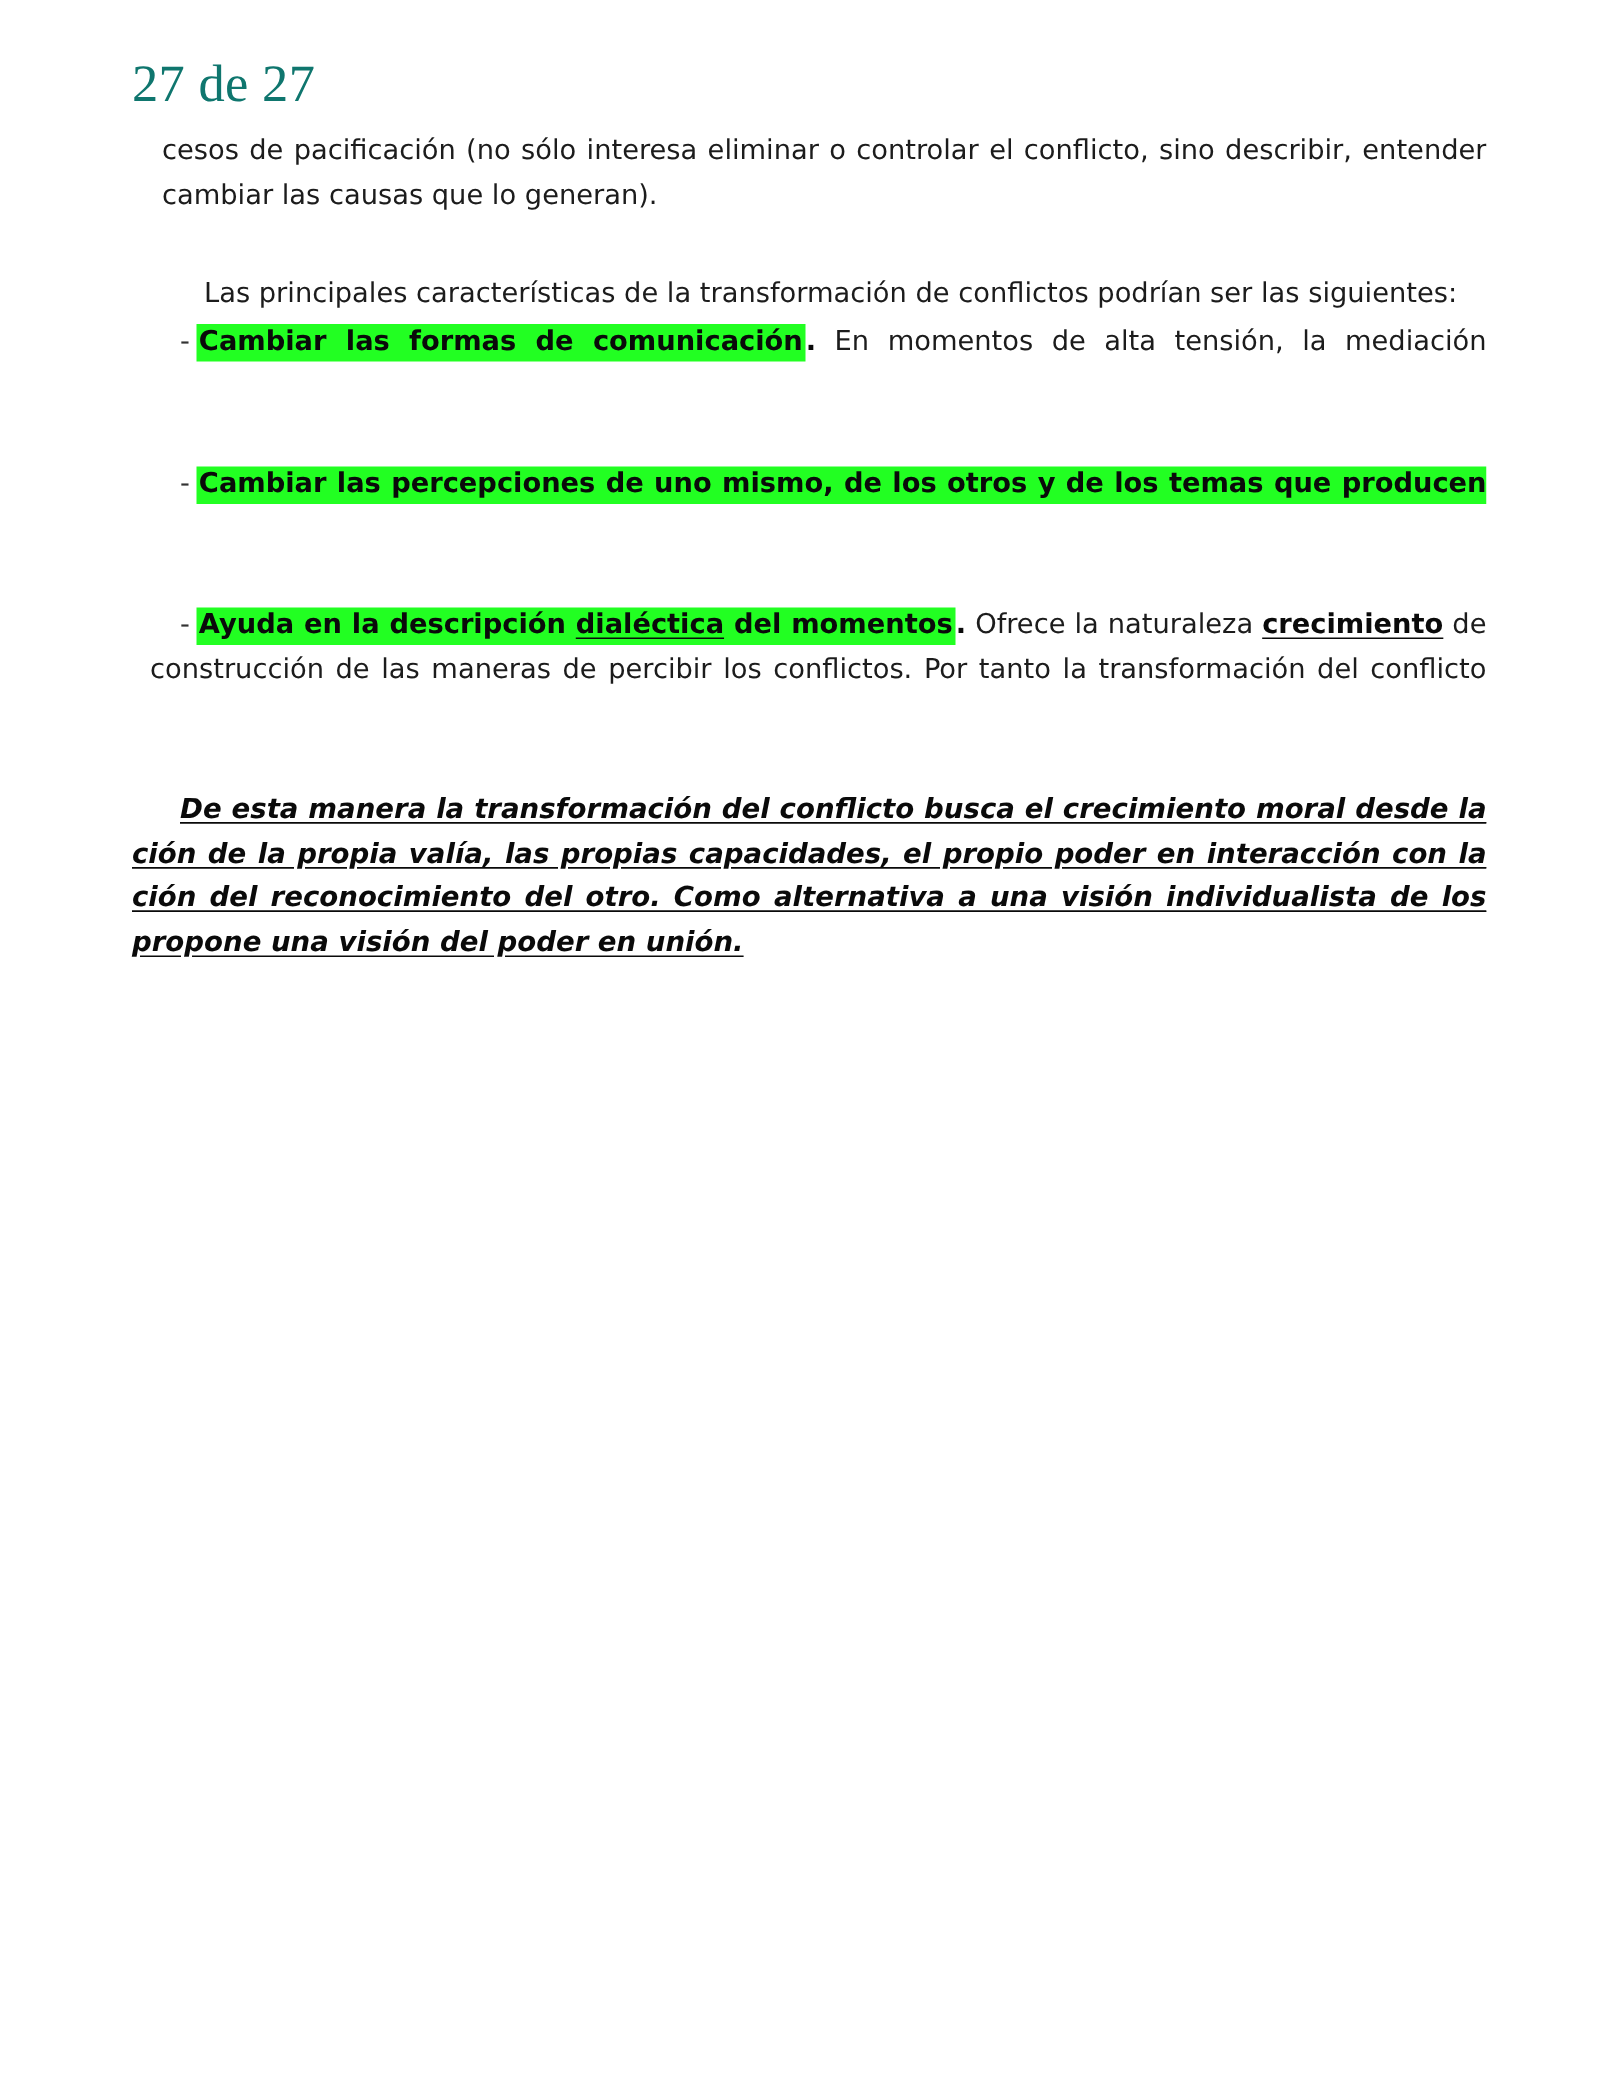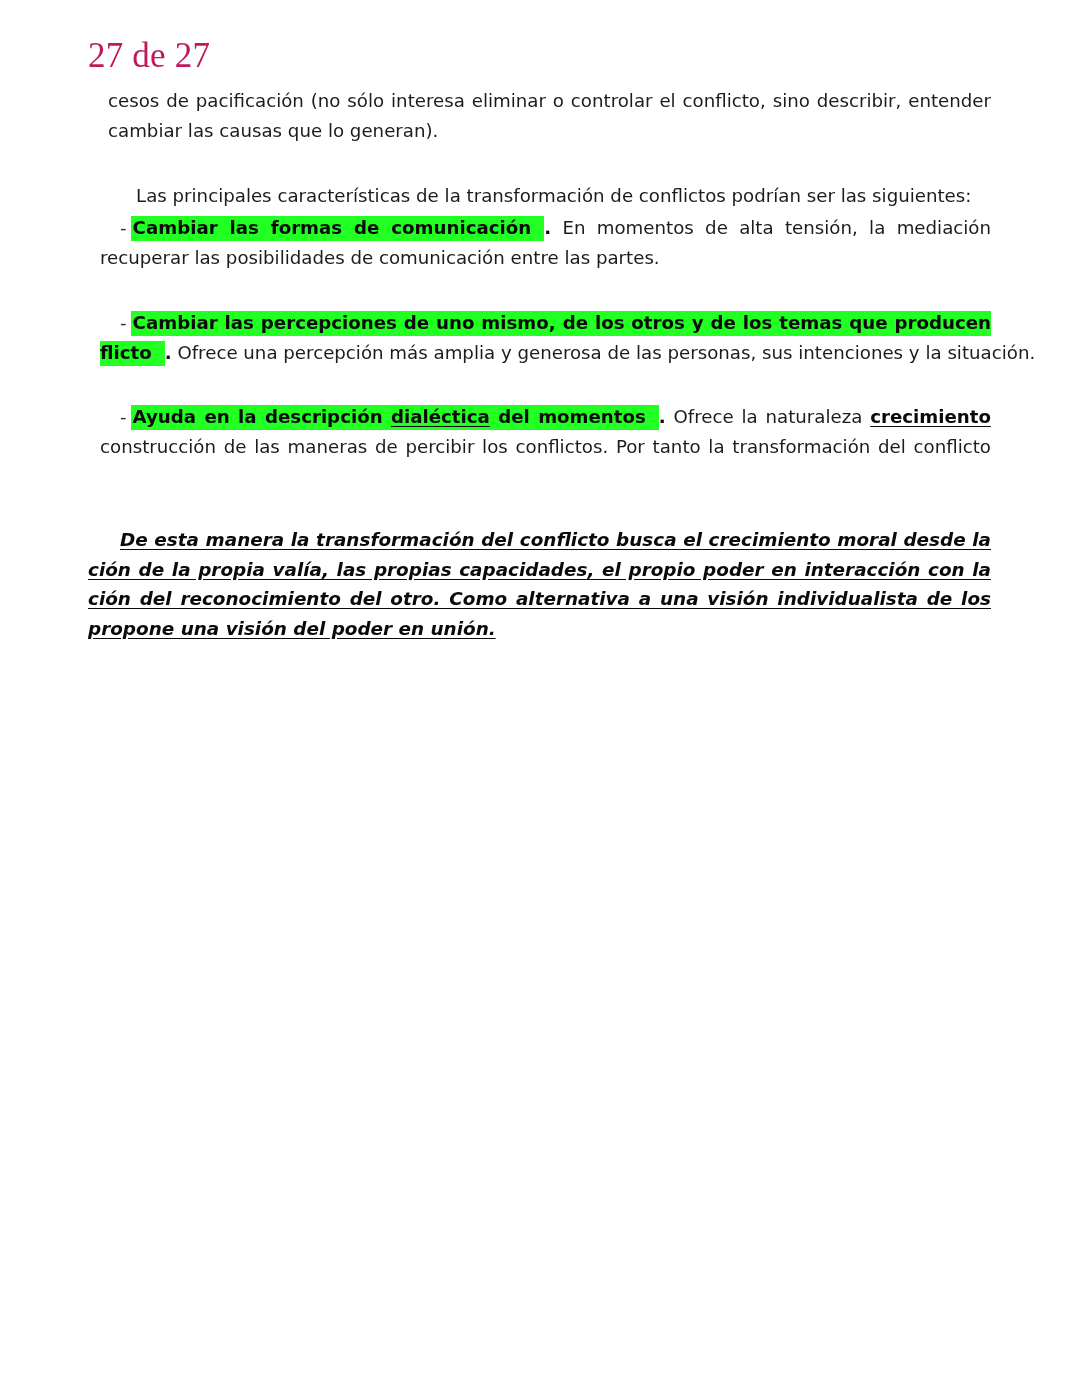--- a/index.html
+++ b/index.html
@@ -3,34 +3,34 @@
 <meta charset="utf-8">
 <style>
   html, body { margin: 0; padding: 0; background: #ffffff; }
   body {
     width: 1080px; height: 1397px; position: relative; overflow: hidden;
     font-family: "DejaVu Sans", sans-serif; color: #1a1a1a;
   }
   .page-number {
     position: absolute; left: 88px; top: 36px;
     font-family: "Liberation Serif", "DejaVu Serif", serif;
-    font-size: 35px; color: #be185d; letter-spacing: 0.2px;
+    font-size: 35px; color: #0f766e; letter-spacing: 0.2px;
   }
   .para {
     position: absolute; left: 100px; width: 891px;
     font-size: 18.2px; line-height: 29.5px; text-align: justify;
     color: #1c1c1c;
   }
   .para.indent-top { left: 108px; width: 883px; }
   .line { display: block; white-space: nowrap; }
   .justify-line {
     display: block; text-align: justify; text-align-last: justify;
     white-space: normal; height: 29.5px; overflow: hidden;
   }
-  .hl { background: #22ff22; font-weight: bold; color: #0a0a0a; padding: 1px 13px 3px 2px; }
+  .hl { background: #22ff22; font-weight: bold; color: #0a0a0a; padding: 1px 2px 3px 2px; }
   .hl u, .underline { text-decoration: underline; text-underline-offset: 3px; }
   .bold { font-weight: bold; color: #0a0a0a; }
   .dash { margin-right: 4px; color: #333; }
   .conclusion {
     position: absolute; left: 88px; width: 903px; top: 525px;
     font-size: 18.4px; line-height: 29.5px;
     font-weight: bold; font-style: italic; color: #0a0a0a;
     text-decoration: underline; text-underline-offset: 3px;
   }
   .conclusion .justify-line { text-decoration: underline; }
@@ -44,26 +44,24 @@
   <span class="justify-line">cesos de pacificación (no sólo interesa eliminar o controlar el conflicto, sino describir, entender y</span>
   <span class="line">cambiar las causas que lo generan).</span>
 </div>
 
 <div class="para" style="top:181px; left:136px; width:871px;">
   <span class="line">Las principales características de la transformación de conflictos podrían ser las siguientes:</span>
 </div>
 
 <div class="para" style="top:213px;">
   <span class="justify-line" style="padding-left:20px;"><span class="dash">-</span><span class="hl">Cambiar las formas de comunicación</span><span class="bold">.</span><span> En momentos de alta tensión, la mediación consiste en</span></span>
-  <span class="line">recuperar las posibilidades de comunicación entre las partes.</span>
 </div>
 
 <div class="para" style="top:308px;">
   <span class="justify-line" style="padding-left:20px;"><span class="dash">-</span><span class="hl">Cambiar las percepciones de uno mismo, de los otros y de los temas que producen el con-</span></span>
-  <span class="line"><span class="hl" style="padding-left:0;">flicto</span><span class="bold">.</span><span> Ofrece una percepción más amplia y generosa de las personas, sus intenciones y la situación.</span></span>
 </div>
 
 <div class="para" style="top:402px;">
   <span class="justify-line" style="padding-left:20px;"><span class="dash">-</span><span class="hl"><span>Ayuda en la descripción </span><u>dialéctica</u><span> del momentos</span></span><span class="bold">.</span><span> Ofrece la naturaleza </span><span class="bold underline">crecimiento</span><span> de la re-</span></span>
   <span class="justify-line">construcción de las maneras de percibir los conflictos. Por tanto la transformación del conflicto des-</span>
 </div>
 
 <div class="conclusion">
   <span class="justify-line" style="padding-left:32px;">De esta manera la transformación del conflicto busca el crecimiento moral desde la recupera-</span>
   <span class="justify-line">ción de la propia valía, las propias capacidades, el propio poder en interacción con la recupera-</span>

